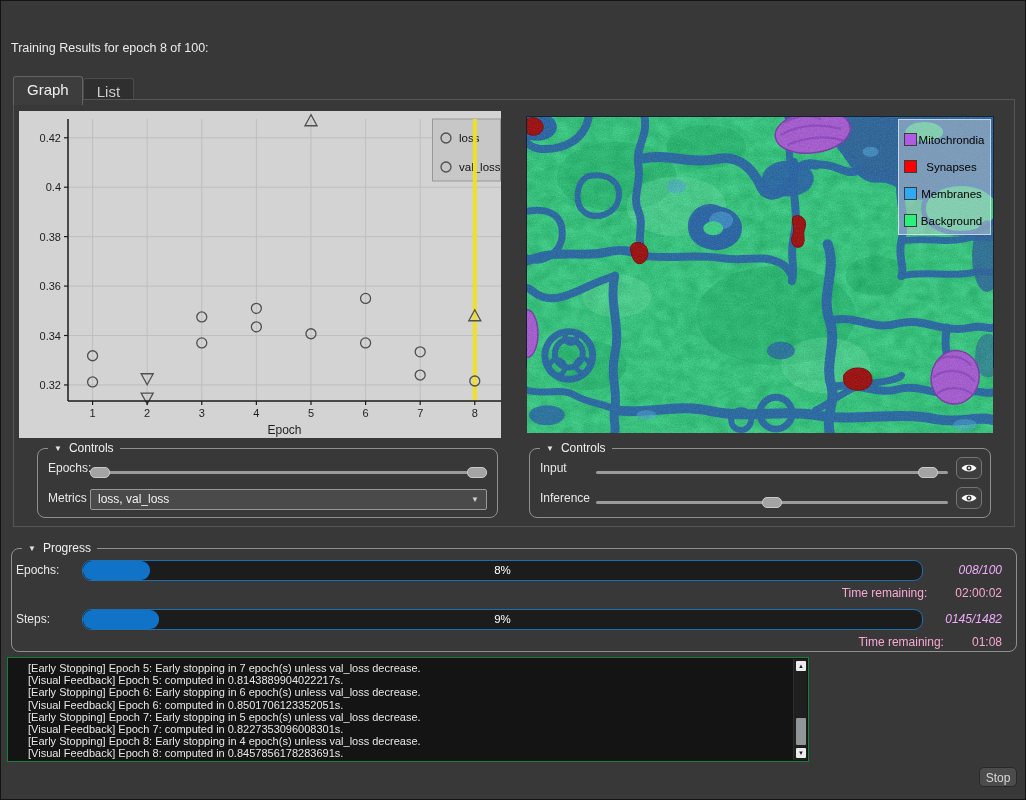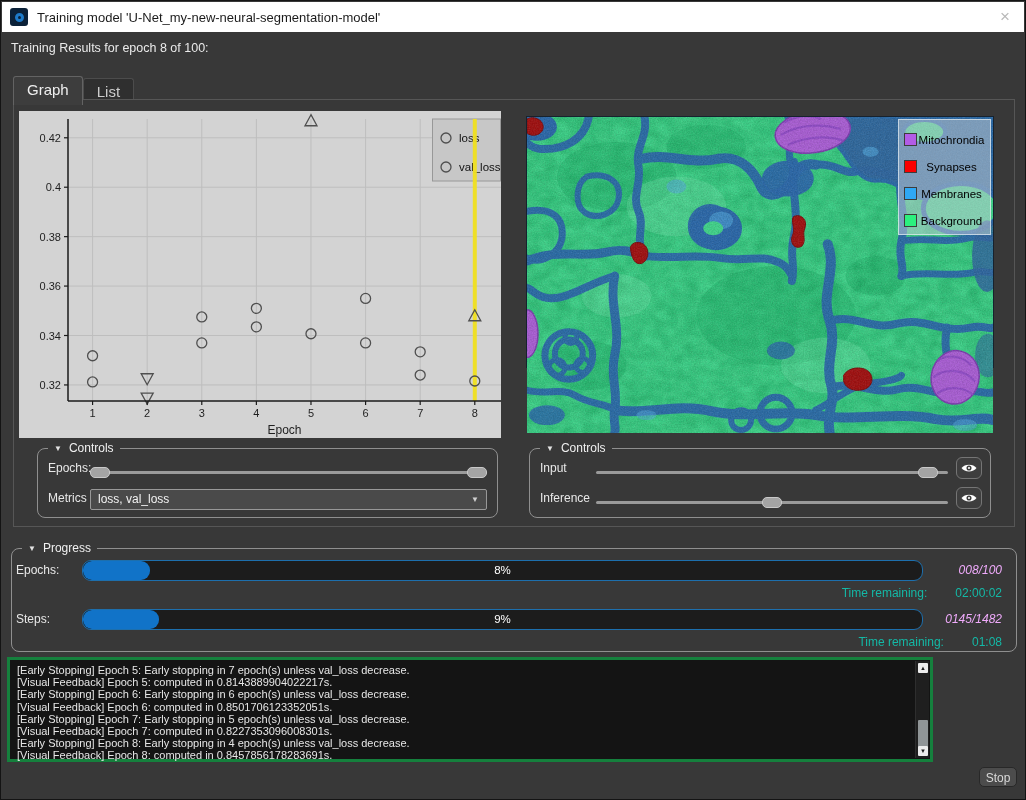--- a/index.html
+++ b/index.html
@@ -43,44 +43,37 @@
   .slider .groove { position:absolute; left:0; right:0; top:4px; height:3px; background:#9a9a9a; border-radius:2px; }
   .slider .handle { position:absolute; top:0px; width:20px; height:11px; background:#a4a4a4; border:1px solid #c9c9c9; border-radius:5px; }
   .dropdown { position:absolute; left:52px; right:10px; top:2px; height:21px; background:#4a4a4a; border:1px solid #989898; border-radius:2px; font-size:12px; color:#f2f2f2; line-height:19px; padding-left:7px; }
   .dropdown .arrow { position:absolute; right:7px; top:0; font-size:8px; color:#cfcfcf; line-height:19px; }
   .eye-btn { position:absolute; width:26px; height:22px; background:#3e3e3e; border:1px solid #757575; border-radius:6px; display:flex; align-items:center; justify-content:center; }
   
   .pbar { position:absolute; height:21px; border:1px solid #1d6fad; border-radius:9px; background:#1c1c1c; overflow:hidden; }
   .pfill { position:absolute; left:0; top:0; bottom:0; background:#1173c8; border-radius:9px; }
   .ptext { position:absolute; left:0; right:0; top:3px; text-align:center; font-size:11.5px; color:#ffffff; }
   .pright { position:absolute; right:14px; font-size:12px; color:#f0abfc; text-align:right;font-style:italic; }
-  .ptime { position:absolute; right:14px; font-size:12px; color:#14b8a6; text-align:left; }
+  .ptime { position:absolute; right:14px; font-size:12px; color:#f9a8d4; text-align:left; }
   .ptime .tlabel { margin-right:28px; }
   
-  .log-console { position:absolute; left:6px; top:656px; width:926px; height:105px; background:#141414; border:3px solid #15803d; }
+  .log-console { position:absolute; left:6px; top:656px; width:802px; height:105px; background:#141414; border:1px solid #15803d;padding-left:13px; }
   .log-list { list-style:none; padding:4px 20px 0 7px; }
   .log-list li { font-size:11px; line-height:12.2px; color:#e6e6e6; white-space:nowrap; overflow:hidden; }
   .vscroll { position:absolute; right:1px; top:1px; bottom:1px; width:14px; background:#1f1f1f; border-left:1px solid #2e2e2e; }
   .vs-btn { position:absolute; left:2px; width:10px; height:10px; background:#ececec; border-radius:1px; font-size:6px; color:#1a1a1a; text-align:center; line-height:10px; }
   .vs-thumb { position:absolute; left:2px; width:10px; height:27px; background:#909597; border-radius:1px; top:59px; }
   
   .stop-btn { position:absolute; left:978px; top:766px; width:38px; height:20px; background:#4c4c4c; border:1px solid #282828; border-radius:5px; font-size:12px; color:#d8d8d8; text-align:center; line-height:20px; }
 </style>
 </head>
 <body>
 
 <div id="app">
 
-  <div class="titlebar">
-    <div class="app-icon">
-        <div class="ring"></div>
-      </div>
-    <div class="title">Training model 'U-Net_my-new-neural-segmentation-model'</div>
-    <div class="close-x">×</div>
-  </div>
 
   <div class="results-label">Training Results for epoch 8 of 100:</div>
 
   <div class="tabbar">
     <div class="tab active">Graph</div><div class="tab">List</div>
   </div>
   <div class="tab-panel"></div>
 
   <div class="chart-widget">
     <svg id="chart-svg" width="482" height="327">

